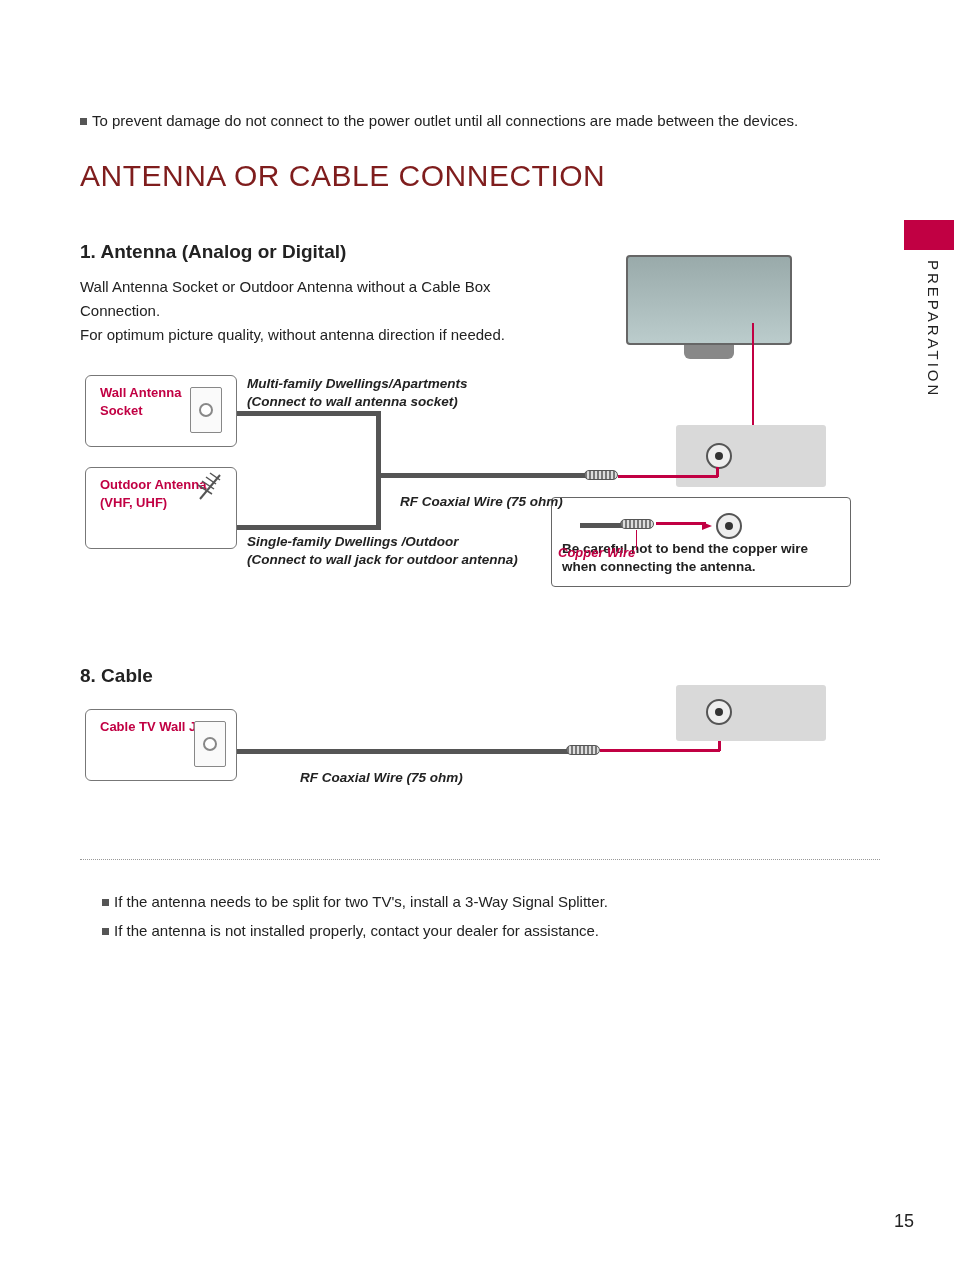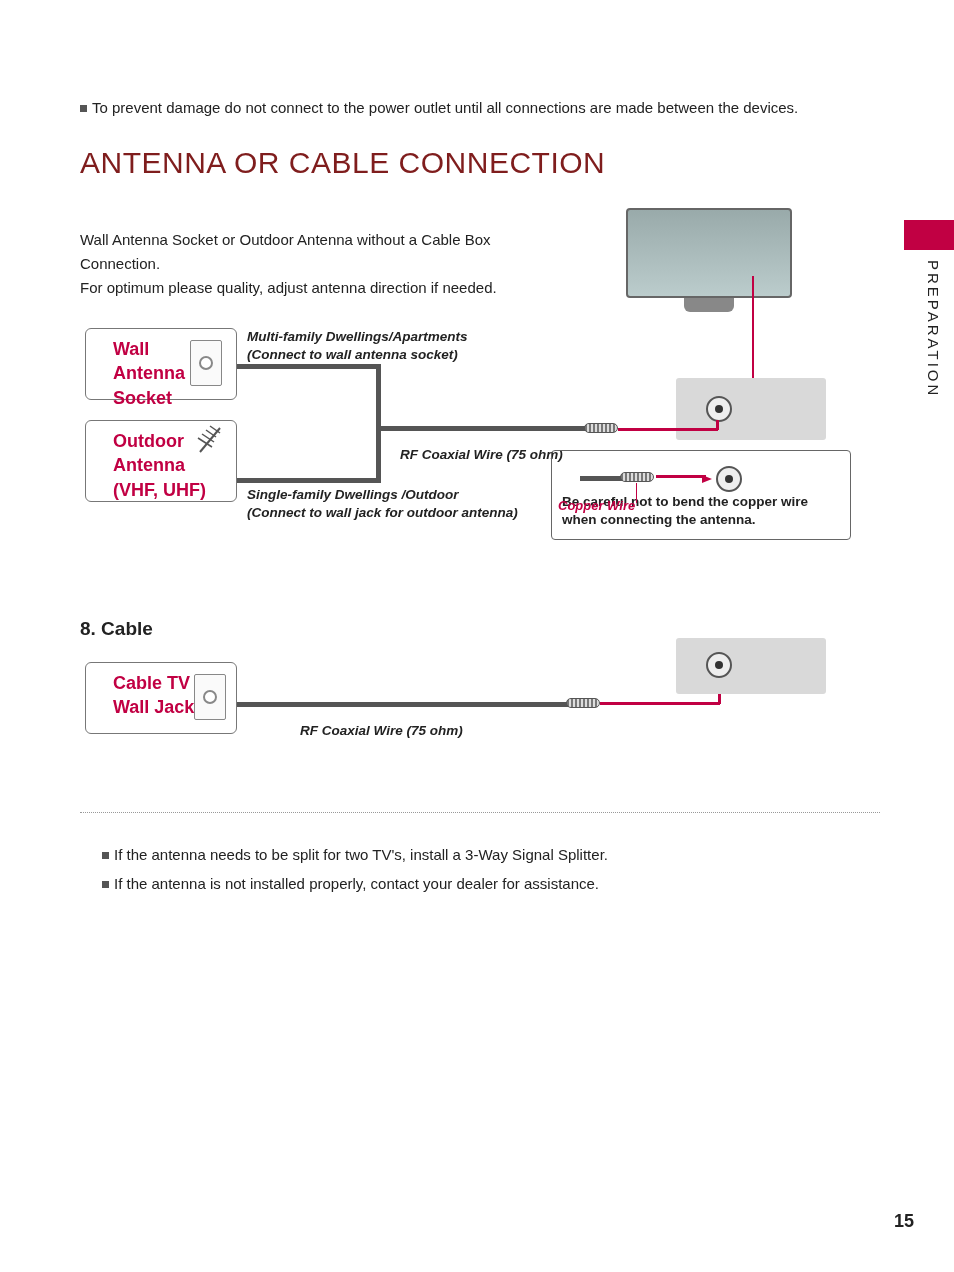--- a/index.html
+++ b/index.html
@@ -8,21 +8,21 @@
     height: 1272px;
     background: #fff;
     font-family: "Helvetica Neue", Arial, sans-serif;
     color: #222;
     position: relative;
     font-size: 15px;
   }
   .content {
     position: absolute;
     left: 80px;
-    top: 97px;
+    top: 110px;
     width: 800px;
   }
   .warn-top {
     font-size: 15px;
     margin-bottom: 28px;
     line-height: 1.4;
   }
   .sq { display:inline-block; width:7px; height:7px; background:#555; margin-right:5px; vertical-align: 1px;}
   .title {
     color: #7f1d1d;
@@ -48,38 +48,38 @@
   .tab-label {
     position:absolute;
     right:12px; top:260px;
     writing-mode: vertical-rl;
     font-size:15px;
     letter-spacing:3px;
   }
   .page-num {
     position:absolute;
     right:40px; bottom:40px;
-    font-weight:bold;
+    font-weight:normal;
     font-size:18px;
   }
   .dotted {
     border:0; border-top:1px dotted #999;
     margin: 50px 0 28px 0;
   }
   .notes li {
     list-style:none;
     margin-left:22px;
     line-height:1.9;
   }
   
   .diagram1 { position:relative; width:800px; height:370px; }
   .diagram2 { position:relative; width:800px; height:110px; margin-top:8px;}
   .box {
     position:absolute; border:1px solid #777; background:#fff; border-radius:6px;
-    font-size:18px; line-height:1.35; padding:8px 27px;
+    font-size:13px; line-height:1.35; padding:8px 14px;
   }
   .wall-outlet {
     position:absolute; width:32px; height:46px; border:1px solid #888; background:#fafafa;
     border-radius:2px;
   }
   .wall-outlet::before {
     content:""; position:absolute; left:50%; top:50%; transform:translate(-50%,-50%);
     width:10px; height:10px; border:2px solid #888; border-radius:50%; background:#fff;
   }
   .coax-end {
@@ -126,23 +126,24 @@
 <div class="page-num">15</div>
 
 <div class="content">
 
   <p class="warn-top">
     <span class="sq"></span><span>To prevent damage do not connect to the power outlet until all connections are made between the devices.</span>
   </p>
 
   <h1 class="title">ANTENNA OR CABLE CONNECTION</h1>
 
+  <h2 class="sub">1. Antenna (Analog or Digital)</h2>
   <div class="para">
     <span>Wall Antenna Socket or Outdoor Antenna without a Cable Box Connection.</span><br>
-    <span>For optimum please quality, adjust antenna direction if needed.</span>
+    <span>For optimum picture quality, without antenna direction if needed.</span>
   </div>
 
   <div class="diagram1">
 
     <div class="tv" style="left:546px; top:-110px;">
       <div class="tv-screen"></div>
       <div class="tv-stand"></div>
     </div>
     <div class="tv-port-line" style="left:672px; top:-42px; height:110px;"></div>
 

